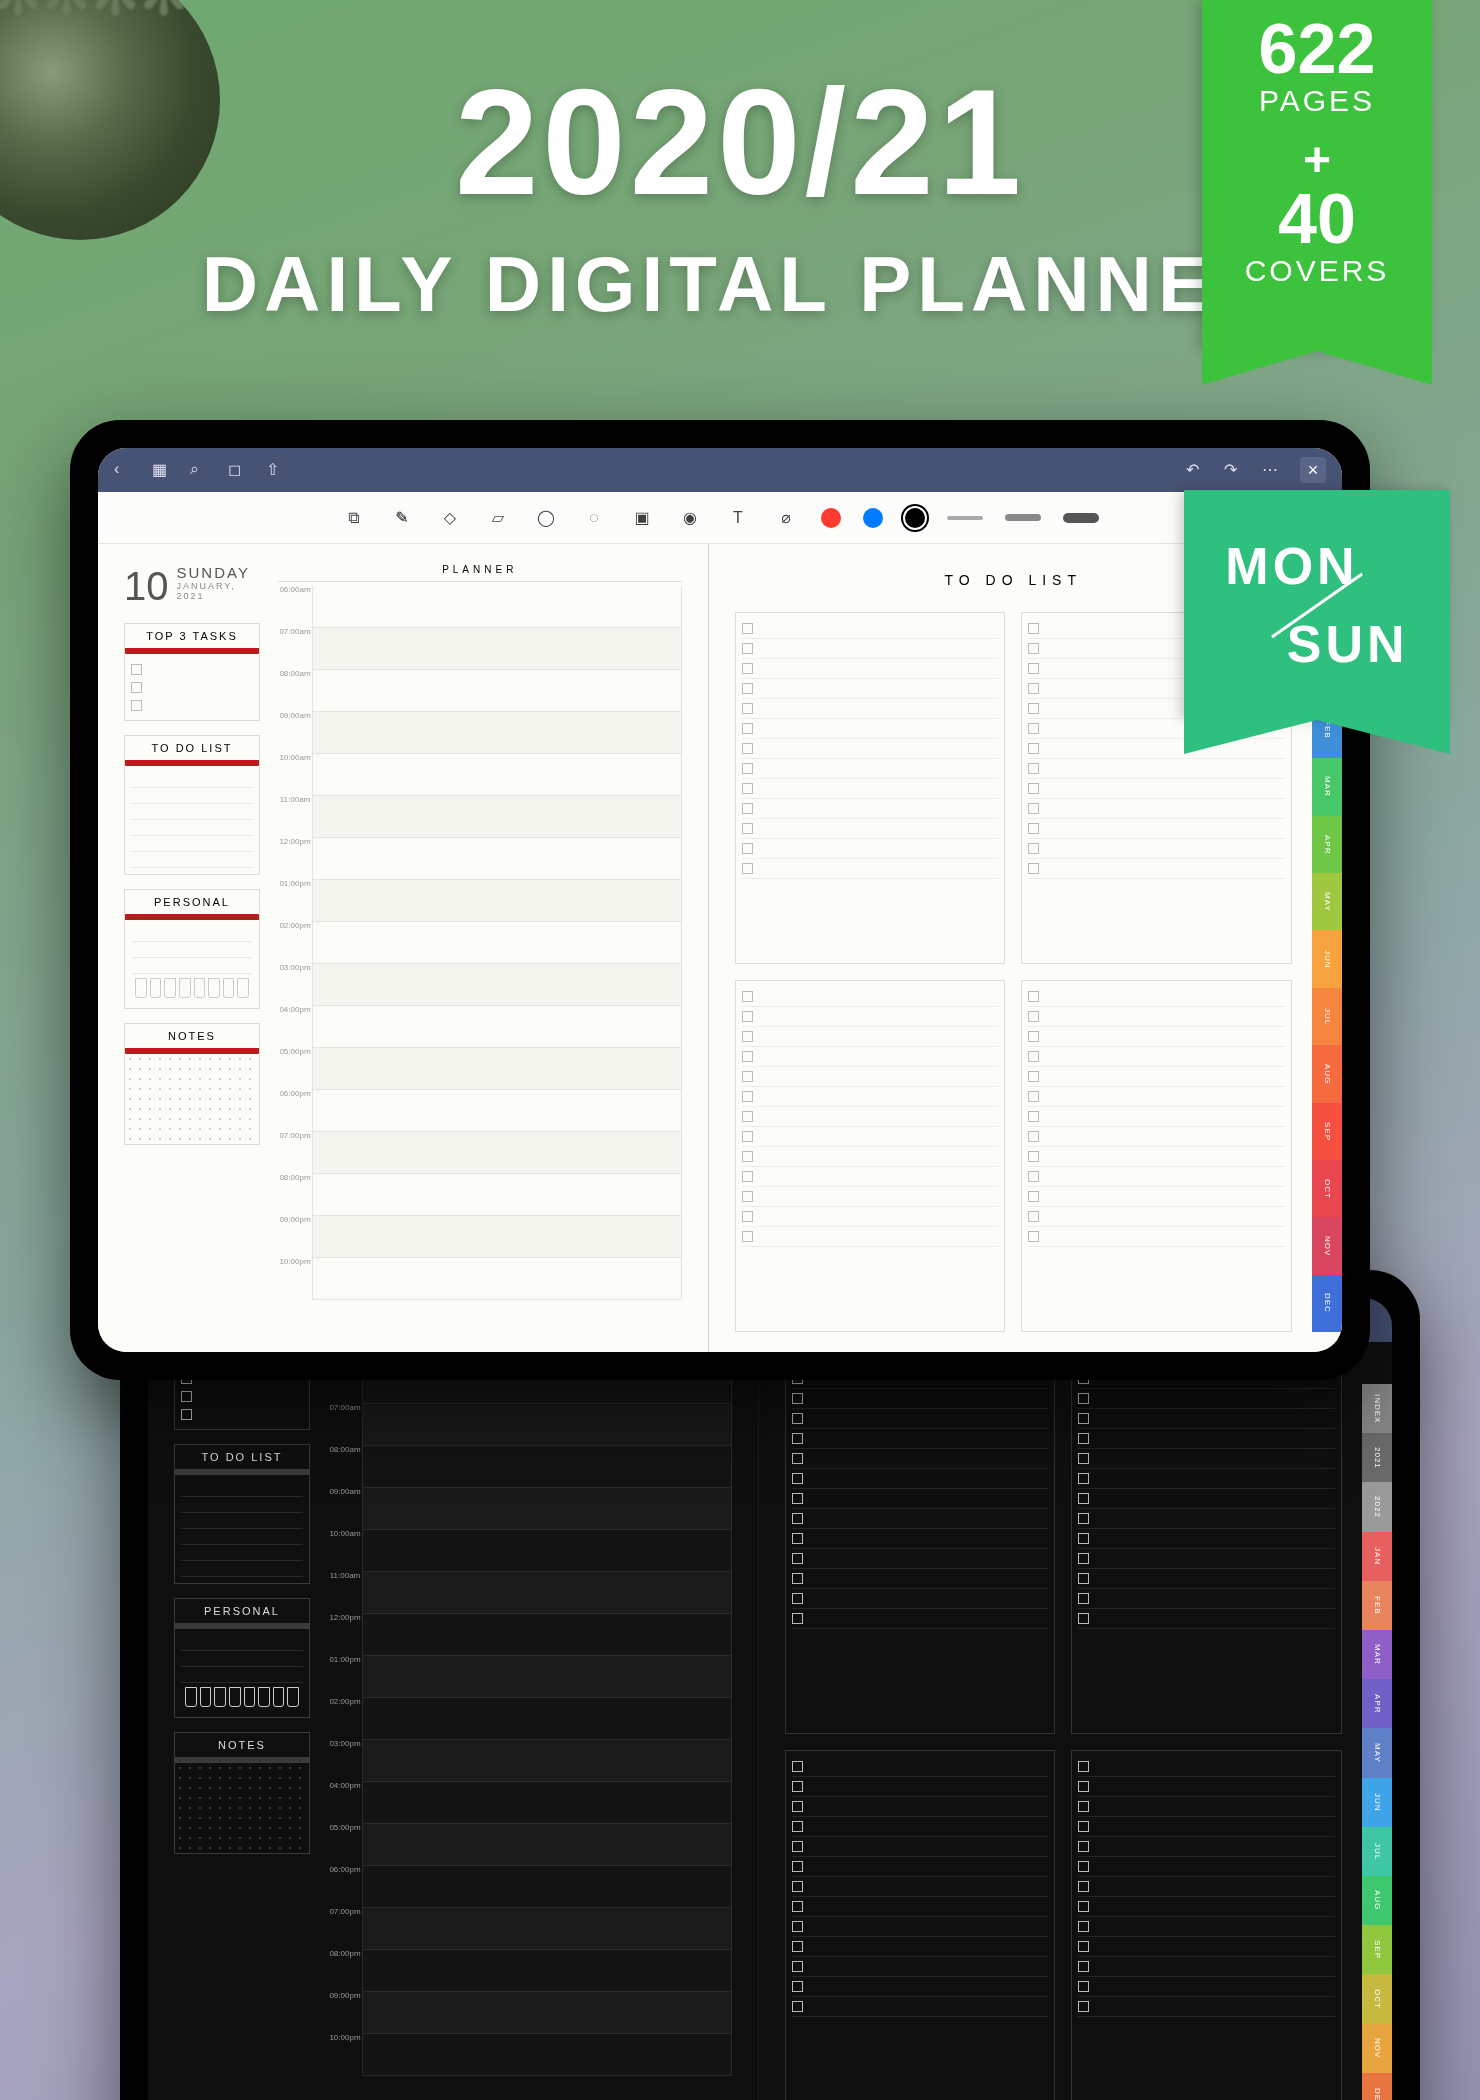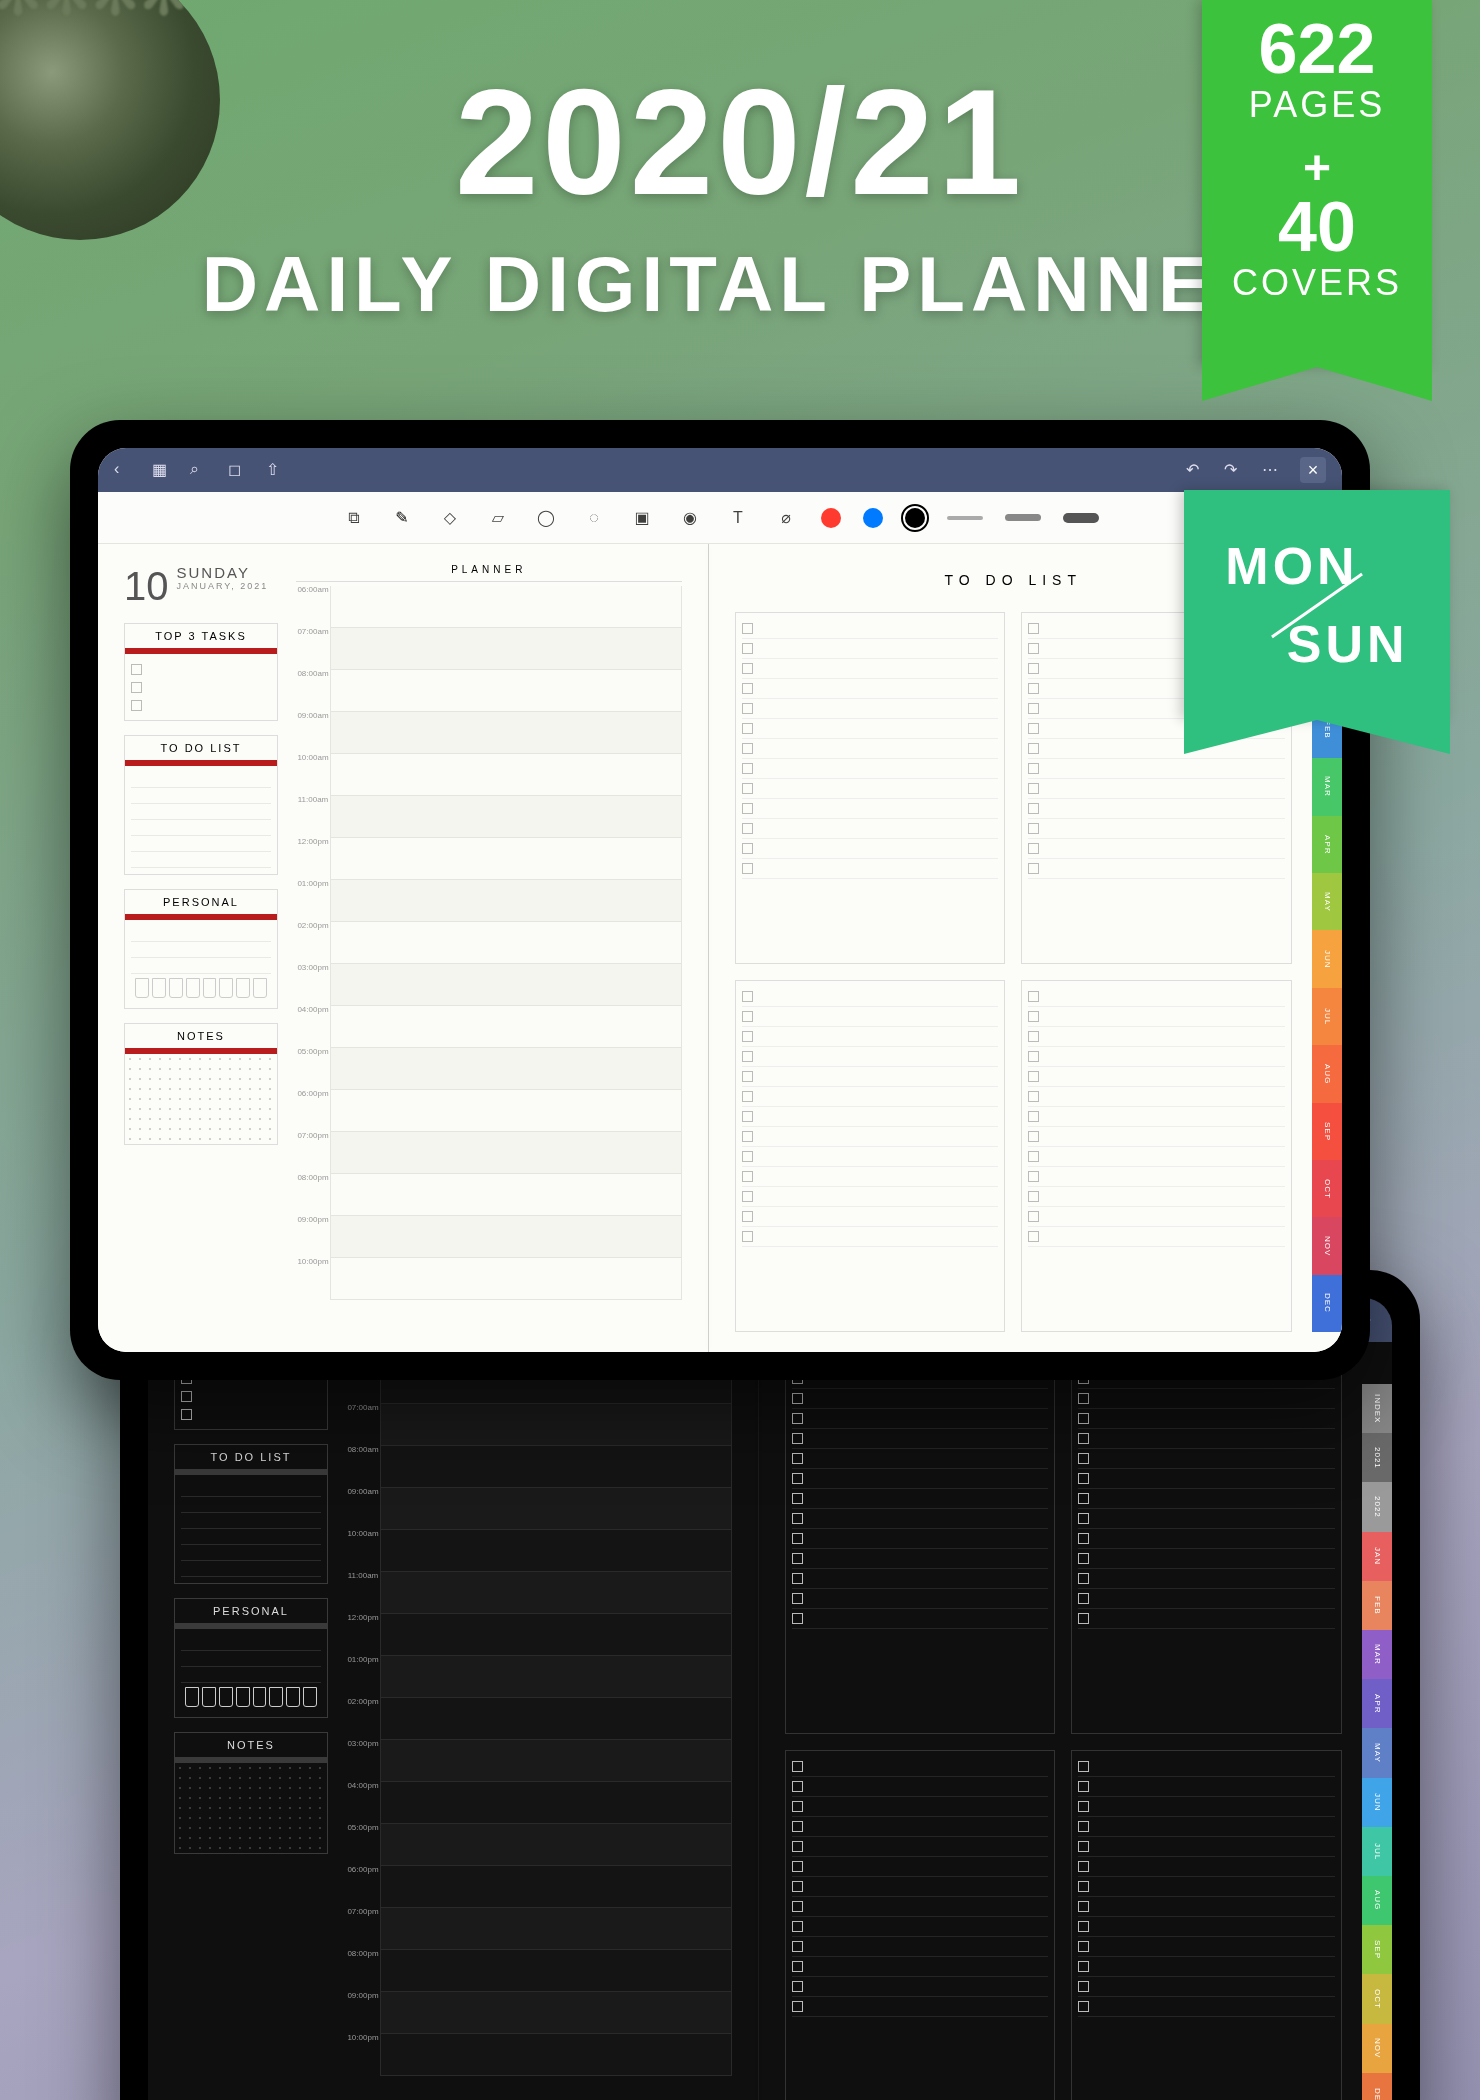--- a/index.html
+++ b/index.html
@@ -5,21 +5,21 @@
 *{margin:0;padding:0;box-sizing:border-box}
 body{width:1480px;height:2100px;background:linear-gradient(160deg,#6fa86f 0%,#78a578 20%,#8ba8a0 50%,#a8a5c0 75%,#9895b5 100%);font-family:-apple-system,"Segoe UI",sans-serif;overflow:hidden;position:relative}
 .plant{position:absolute;top:-40px;left:-60px;width:280px;height:280px;border-radius:50%;overflow:hidden}
 .plant::before{content:"";position:absolute;inset:0;background:radial-gradient(circle at 40% 40%,#8a9a7a 0%,#5a6a4a 30%,#3a4a2f 60%,#2a3520 100%)}
 .plant::after{content:"❋❋❋❋❋❋";position:absolute;inset:0;font-size:70px;color:#6a7a5a;line-height:0.9;letter-spacing:-10px;filter:blur(1px)}
 .hero-title{position:absolute;top:56px;left:0;width:100%;text-align:center;color:#fff}
 .hero-title h1{font-size:150px;font-weight:800;letter-spacing:4px;text-shadow:0 3px 12px rgba(0,0,0,0.25)}
 .hero-title h2{font-size:78px;font-weight:600;letter-spacing:6px;margin-top:10px;text-shadow:0 3px 12px rgba(0,0,0,0.25)}
 .ribbon{position:absolute;top:0;right:48px;width:230px;background:#3cc23c;color:#fff;text-align:center;padding:14px 0 45px;box-shadow:-4px 0 12px rgba(0,0,0,0.2);z-index:30}
 .ribbon .big{font-size:70px;font-weight:800;line-height:1}
-.ribbon .small{font-size:36px;letter-spacing:3px;margin-bottom:18px}
+.ribbon .small{font-size:30px;letter-spacing:3px;margin-bottom:18px}
 .ribbon .plus{font-size:48px;font-weight:800;line-height:1}
 .ribbon:after{content:"";position:absolute;bottom:-34px;left:0;border-left:115px solid #3cc23c;border-right:115px solid #3cc23c;border-bottom:34px solid transparent}
 .ribbon2{position:absolute;top:490px;right:30px;width:266px;height:230px;background:#2fbf7f;color:#fff;display:flex;align-items:center;justify-content:center;box-shadow:-4px 0 12px rgba(0,0,0,0.2);z-index:29}
 .ribbon2 .txt{font-size:52px;font-weight:700;letter-spacing:4px;text-align:center;line-height:1.5}
 .ribbon2 .slash{position:absolute;width:110px;height:3px;background:#fff;transform:rotate(-35deg)}
 .ribbon2:after{content:"";position:absolute;bottom:-34px;left:0;border-left:133px solid #2fbf7f;border-right:133px solid #2fbf7f;border-bottom:34px solid transparent}
 .ipad{position:absolute;background:#000;border-radius:50px;box-shadow:0 30px 80px rgba(0,0,0,0.5);padding:28px}
 .ipad.light{top:420px;left:70px;width:1300px;height:960px;z-index:20}
 .ipad.dark{top:1270px;left:120px;width:1300px;height:900px;z-index:10}
 .ipad.dark .planner{background:#0f0f0f;color:#ddd}
@@ -29,21 +29,21 @@
 .appbar .sp{flex:1}
 .appbar svg,.appbar .ic{width:20px;height:20px;fill:#ccd;stroke:#ccd}
 .appbar .close{width:26px;height:26px;background:#5a6688;border-radius:4px;display:flex;align-items:center;justify-content:center;font-size:18px;color:#fff}
 .toolbar{height:52px;background:#fcfcfa;border-bottom:1px solid #e5e5e0;display:flex;align-items:center;justify-content:center;gap:22px;padding:0 20px;position:relative}
 .toolbar .tool{width:26px;height:26px;display:flex;align-items:center;justify-content:center;opacity:0.75}
 .toolbar .dot{width:20px;height:20px;border-radius:50%}
 .toolbar .pill{width:36px;height:10px;border-radius:5px}
 .planner{flex:1;display:flex;background:#fcfcf9;position:relative}
 .page{flex:1;padding:20px 26px;display:flex;gap:18px}
 .spine{width:1px;background:linear-gradient(90deg,rgba(0,0,0,0.08),rgba(0,0,0,0.18),rgba(0,0,0,0.08));box-shadow:0 0 8px rgba(0,0,0,0.06)}
-.leftcol{width:154px;display:flex;flex-direction:column;gap:14px}
+.leftcol{width:136px;display:flex;flex-direction:column;gap:14px}
 .dateblock{display:flex;align-items:flex-start;gap:8px}
 .dateblock .d{font-size:40px;font-weight:300;color:#555}
 .dateblock .dw{font-size:15px;letter-spacing:2px;color:#555}
 .dateblock .dm{font-size:9px;letter-spacing:2px;color:#888}
 .box{border:1px solid #ddd}
 .box .hd{font-size:11px;letter-spacing:2px;text-align:center;padding:6px 0;border-bottom:6px solid #b91c1c}
 .box .bd{padding:6px}
 .ipad.dark .box{border-color:#3a3a3a}
 .ipad.dark .box .hd{border-color:#3a3a3a}
 .chk{display:flex;align-items:center;gap:6px;height:18px}

